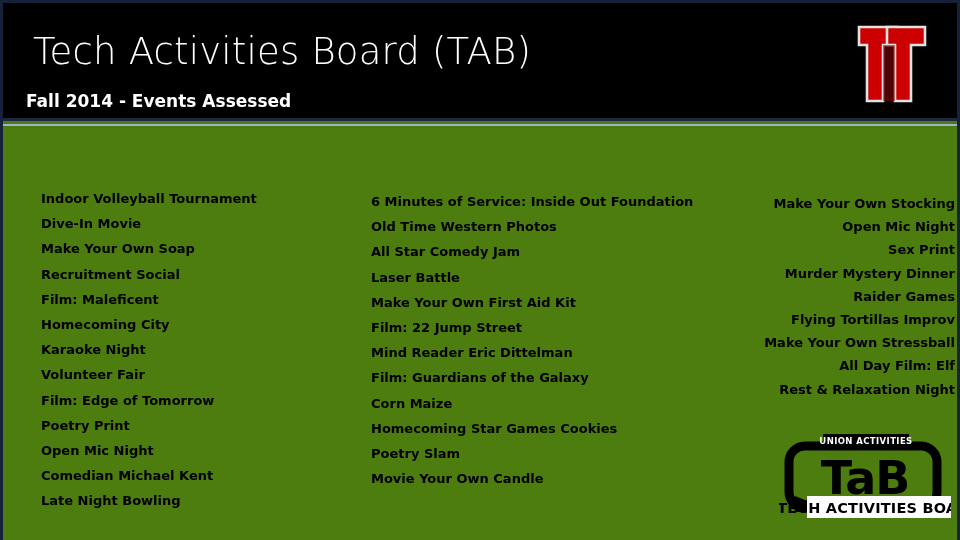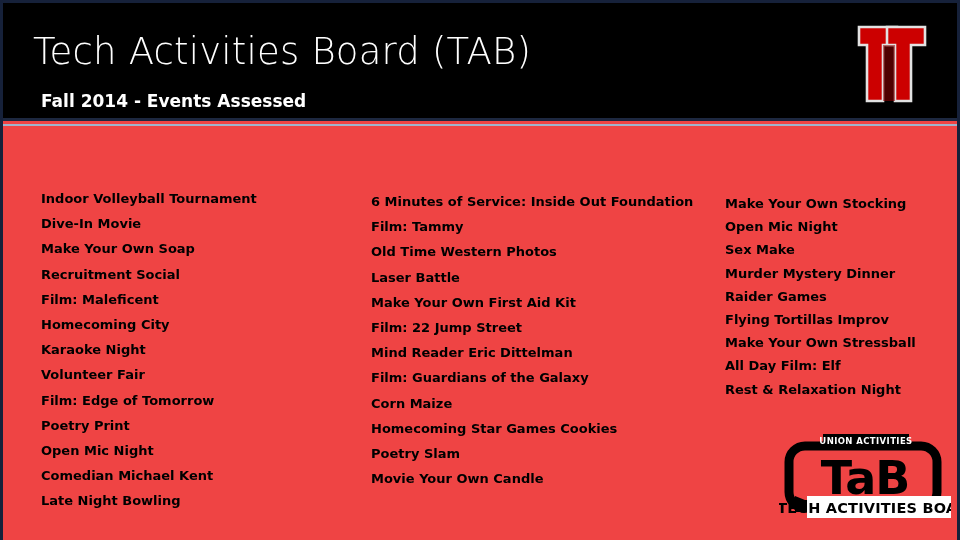--- a/index.html
+++ b/index.html
@@ -4,21 +4,21 @@
 <style>
   html, body {
     margin: 0;
     padding: 0;
     background: #ffffff;
   }
   #slide {
     position: relative;
     width: 960px;
     height: 540px;
-    background: #ef4444;
+    background: #4d7c0f;
     overflow: hidden;
     font-family: "DejaVu Sans", sans-serif;
     box-sizing: border-box;
     border-left: 3px solid #16213a;
     border-top: 3px solid #16213a;
     border-right: 3px solid #16213a;
   }
 
   
   #header {
@@ -45,21 +45,21 @@
     top: 30px;
     color: #ffffff;
     font-size: 37px;
     font-weight: 300;
     letter-spacing: 0.2px;
     white-space: nowrap;
     line-height: 1;
   }
   #subtitle {
     position: absolute;
-    left: 38px;
+    left: 23px;
     top: 90px;
     color: #ffffff;
     font-size: 17px;
     font-weight: 600;
     white-space: nowrap;
     line-height: 1;
   }
 
   
   #doublet {
@@ -72,21 +72,21 @@
 
   
   .col {
     position: absolute;
     color: #000000;
     font-size: 13px;
     font-weight: 600;
   }
   #col1 { left: 38px; top: 183px; width: 320px; }
   #col2 { left: 368px; top: 186px; width: 340px; }
-  #col3 { left: 722px; top: 189px; width: 230px; }
+  #col3 { left: 722px; top: 189px; width: 230px; text-align: right; }
 
   #col1 .item, #col2 .item { line-height: 25.2px; white-space: nowrap; }
   #col3 .item { line-height: 23.2px; white-space: nowrap; }
 
   
   #tab-logo {
     position: absolute;
     left: 776px;
     top: 431px;
     width: 172px;
@@ -128,37 +128,37 @@
     <div class="item">Volunteer Fair</div>
     <div class="item">Film: Edge of Tomorrow</div>
     <div class="item">Poetry Print</div>
     <div class="item">Open Mic Night</div>
     <div class="item">Comedian Michael Kent</div>
     <div class="item">Late Night Bowling</div>
   </div>
 
   <div id="col2" class="col">
     <div class="item">6 Minutes of Service: Inside Out Foundation</div>
-    <div class="item">Film: Tammy</div>
     <div class="item">Old Time Western Photos</div>
+    <div class="item">All Star Comedy Jam</div>
     <div class="item">Laser Battle</div>
     <div class="item">Make Your Own First Aid Kit</div>
     <div class="item">Film: 22 Jump Street</div>
     <div class="item">Mind Reader Eric Dittelman</div>
     <div class="item">Film: Guardians of the Galaxy</div>
     <div class="item">Corn Maize</div>
     <div class="item">Homecoming Star Games Cookies</div>
     <div class="item">Poetry Slam</div>
     <div class="item">Movie Your Own Candle</div>
   </div>
 
   <div id="col3" class="col">
     <div class="item">Make Your Own Stocking</div>
     <div class="item">Open Mic Night</div>
-    <div class="item">Sex Make</div>
+    <div class="item">Sex Print</div>
     <div class="item">Murder Mystery Dinner</div>
     <div class="item">Raider Games</div>
     <div class="item">Flying Tortillas Improv</div>
     <div class="item">Make Your Own Stressball</div>
     <div class="item">All Day Film: Elf</div>
     <div class="item">Rest &amp; Relaxation Night</div>
   </div>
 
   <svg id="tab-logo" viewBox="0 0 172 98">
 

